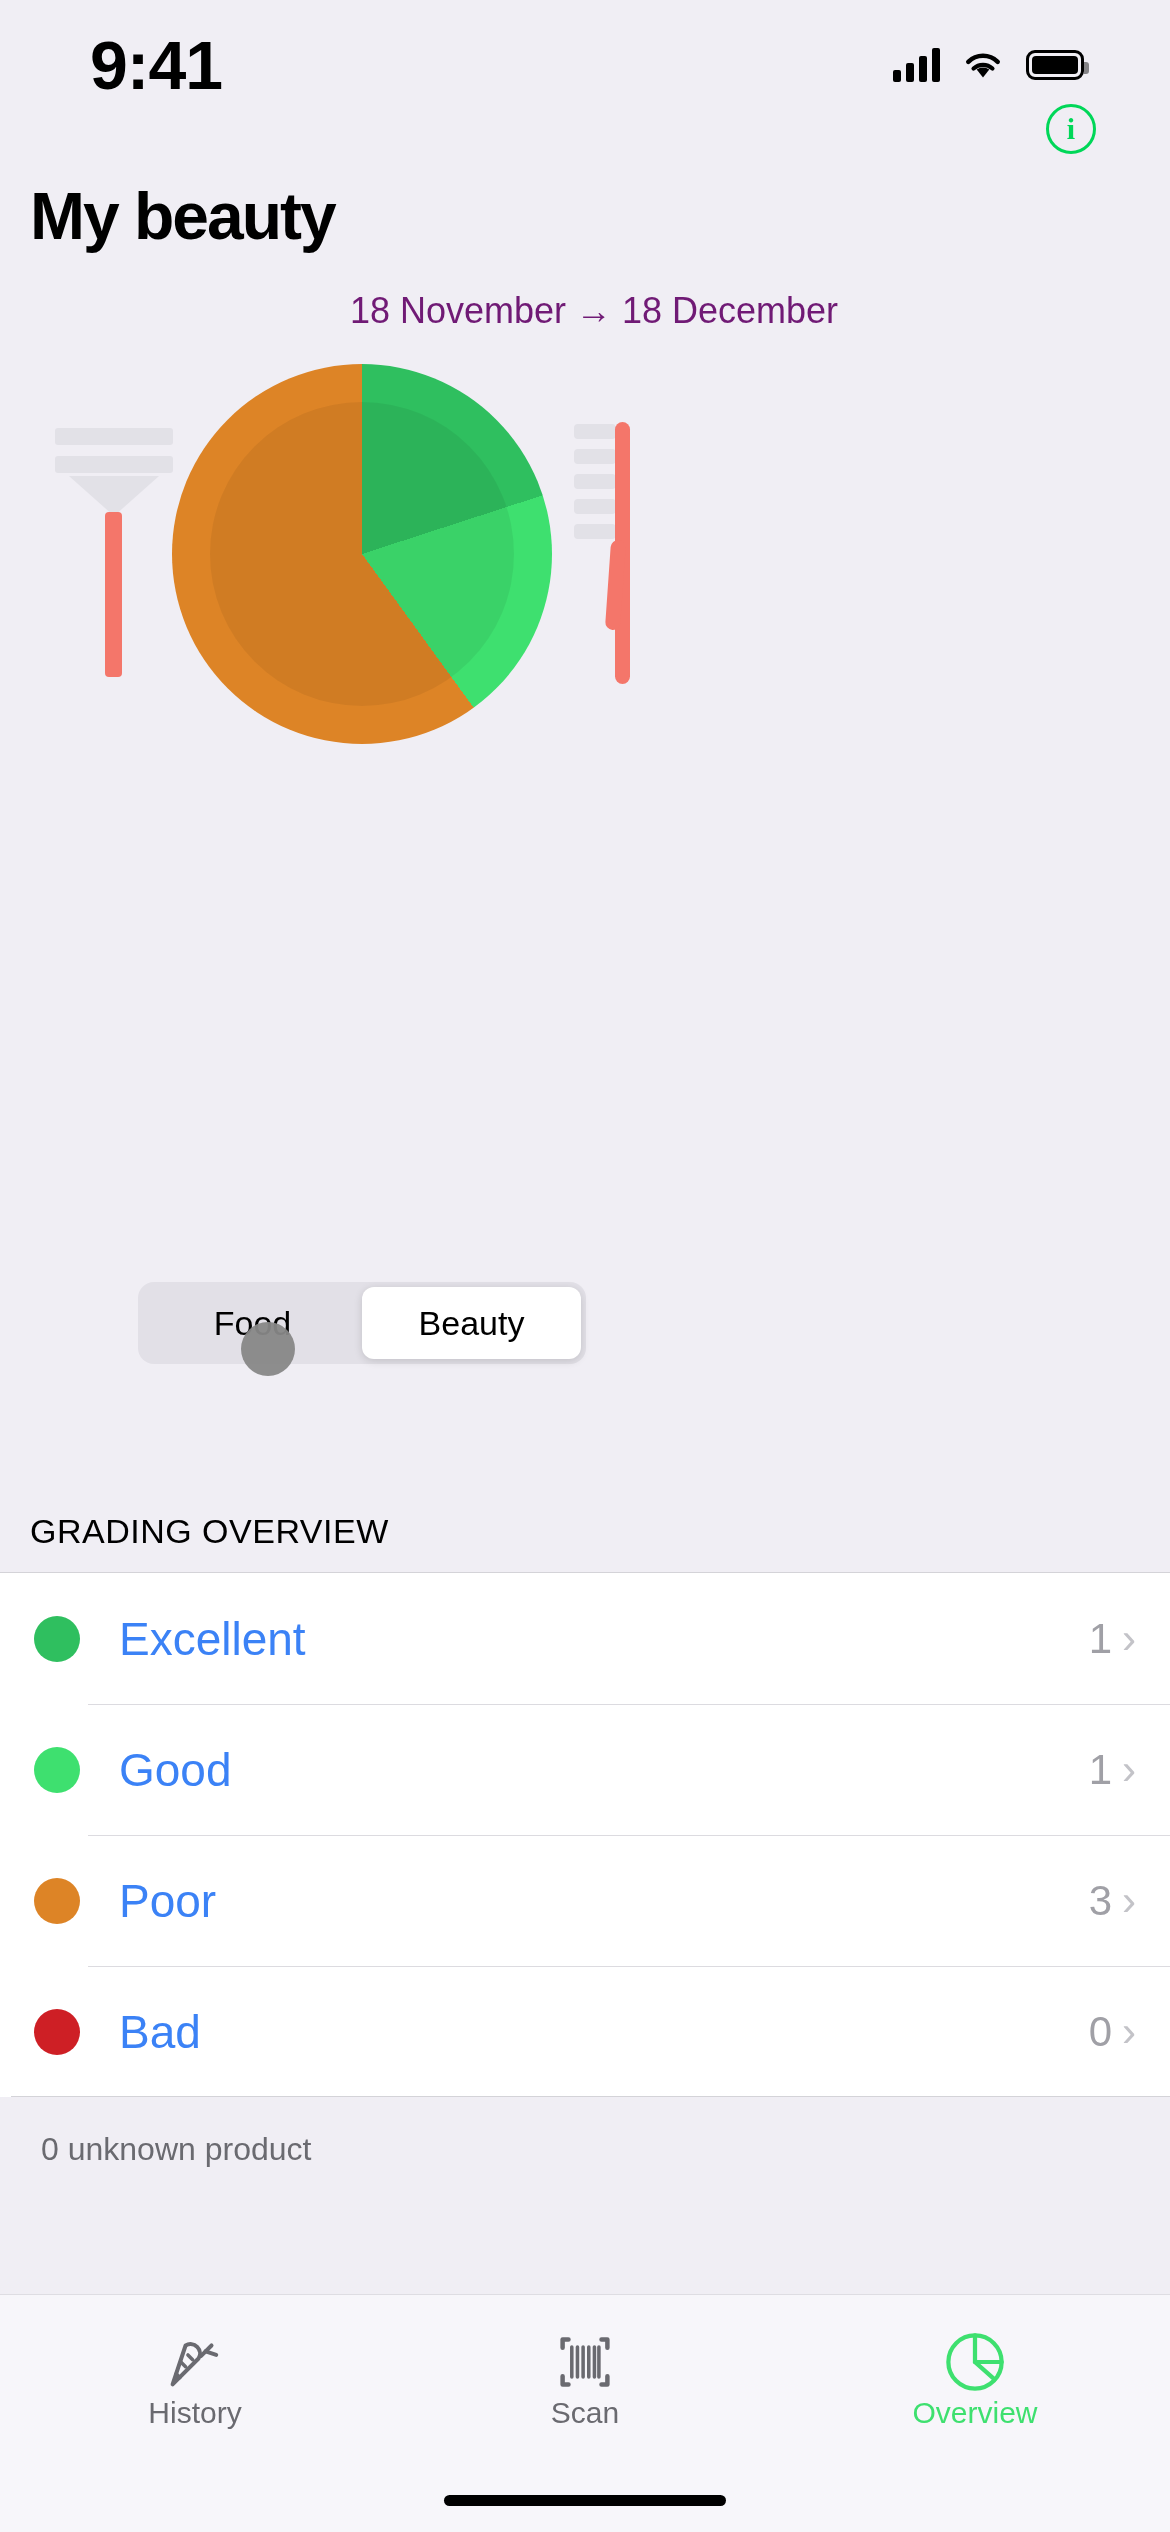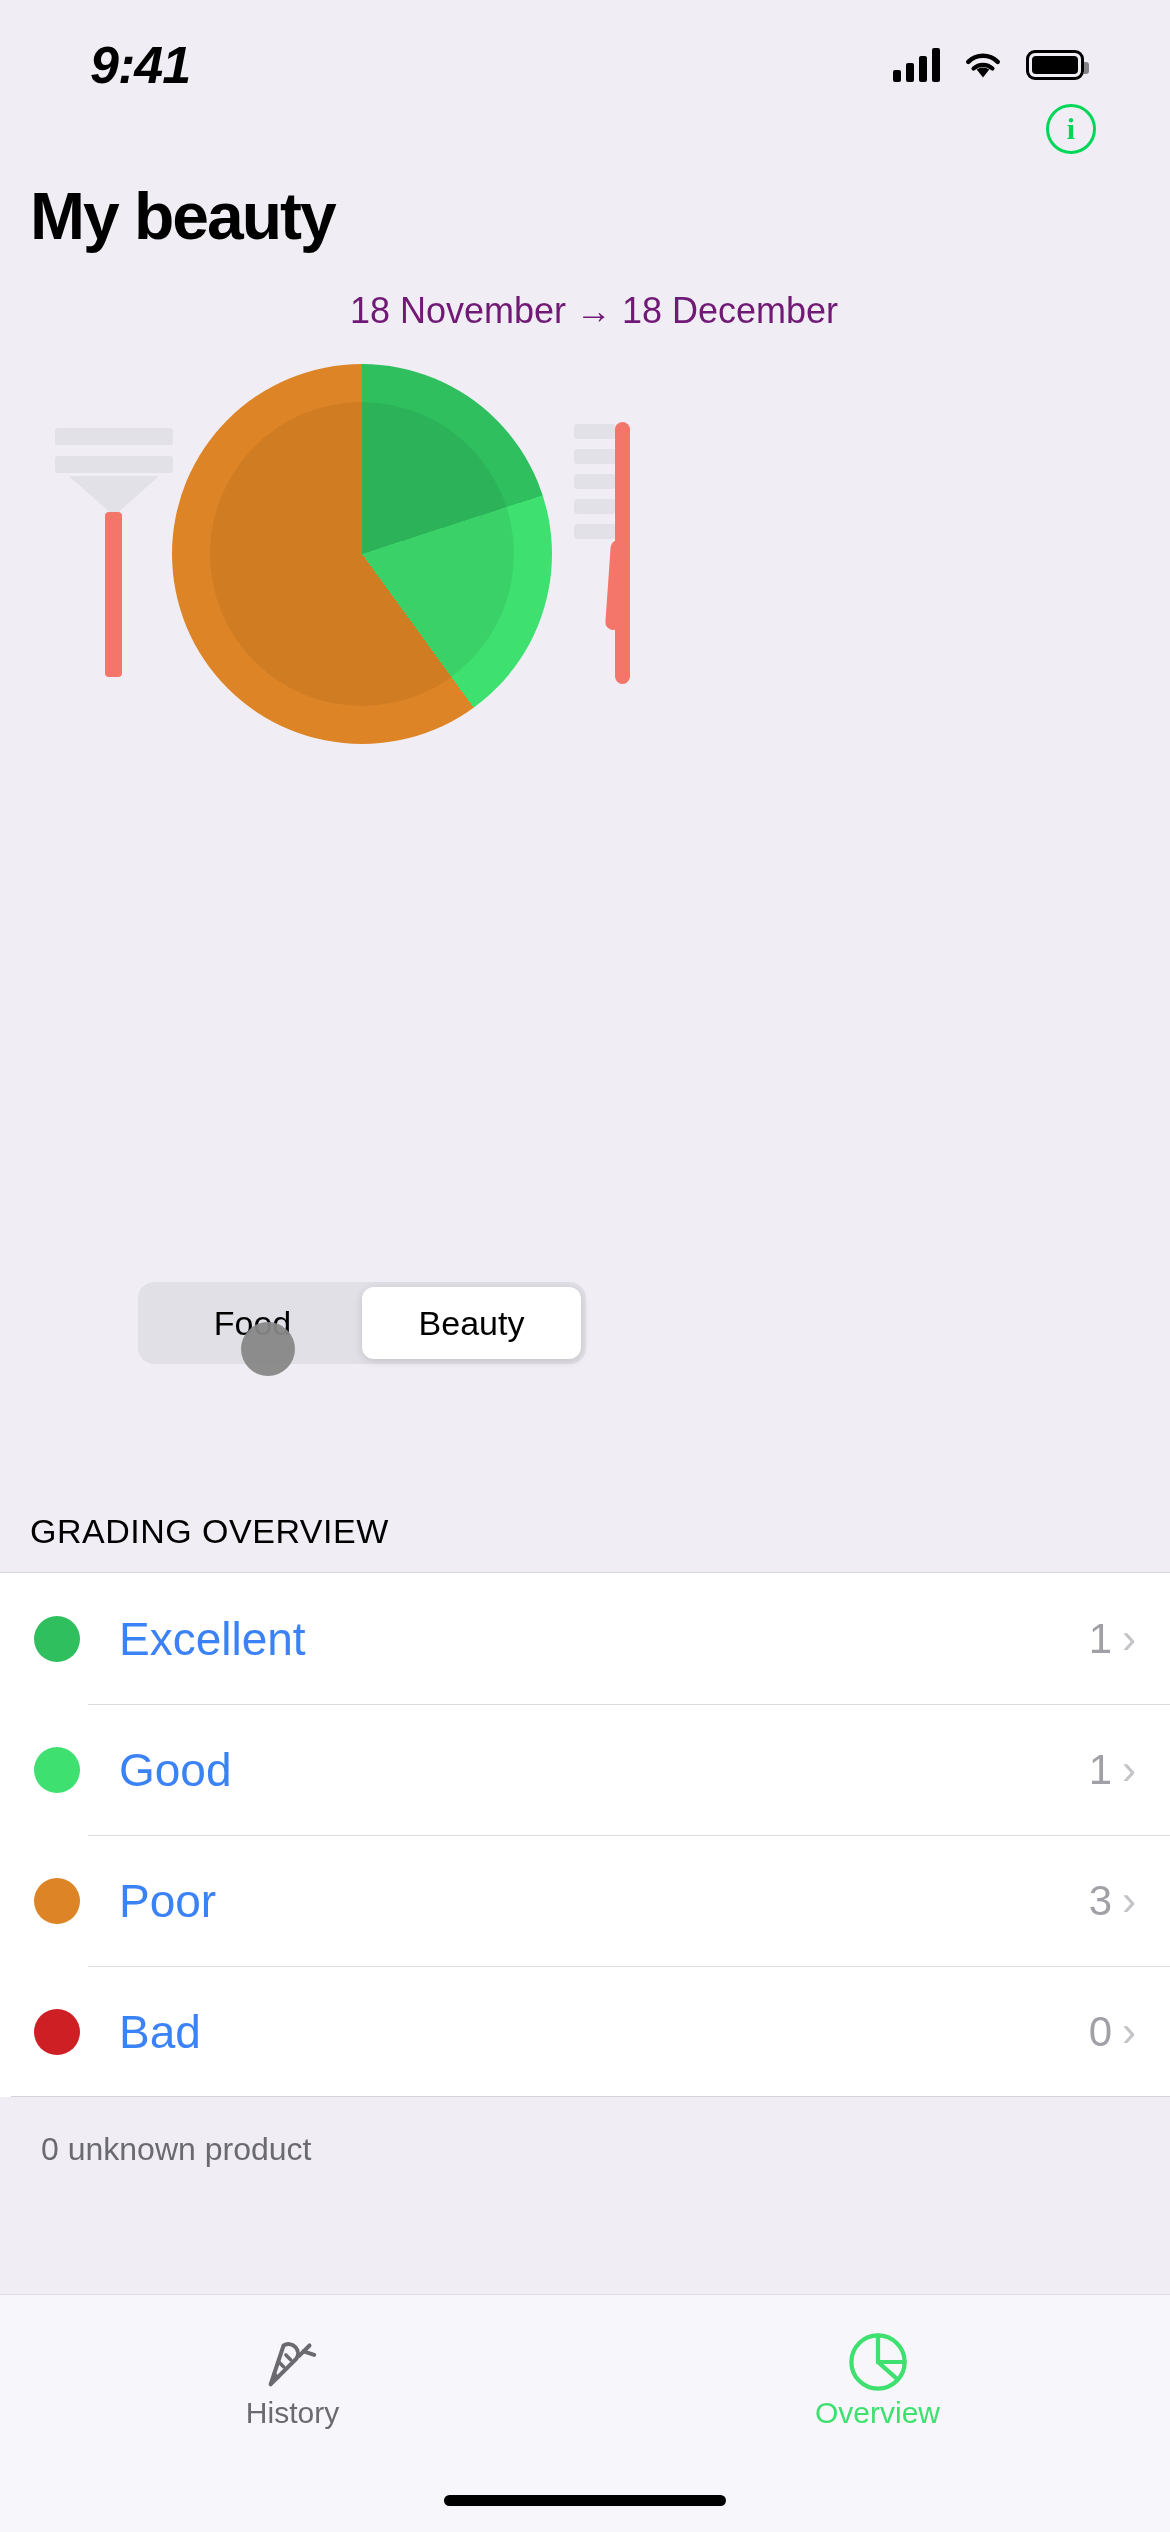--- a/index.html
+++ b/index.html
@@ -11,21 +11,21 @@
     position:relative;
     overflow:hidden;
   }
 
   
   .statusbar {
     position:absolute; top:0; left:0; width:1170px; height:130px;
     display:flex; align-items:center; justify-content:space-between;
     padding:0 86px 0 90px;
   }
-  .status-time { font-size:52px; font-weight:bold; letter-spacing:-1px; color:#000;font-style:italic; }
+  .status-time { font-size:68px; font-weight:bold; letter-spacing:-1px; color:#000; }
   .status-right { display:flex; align-items:center; gap:22px; }
   .signal { display:flex; align-items:flex-end; gap:5px; height:34px; }
   .signal i { display:block; width:8px; background:#000; border-radius:2px; }
   .signal i:nth-child(1){height:12px;}
   .signal i:nth-child(2){height:19px;}
   .signal i:nth-child(3){height:26px;}
   .signal i:nth-child(4){height:34px;}
   .wifi { width:42px; height:32px; }
   .battery {
     width:58px; height:30px; border:3px solid #000; border-radius:9px;
@@ -263,20 +263,34 @@
     <svg width="66" height="66" viewBox="0 0 28 28">
       <path d="M4.5 23.5 L15.5 12.5 a4 4 0 0 0-5.5-5.5 Z" fill="none" stroke="#6a6a70" stroke-width="1.7" stroke-linejoin="round"></path>
       <path d="M16.5 11.5 L21 7" stroke="#6a6a70" stroke-width="1.7" stroke-linecap="round"></path>
       <path d="M18.5 9.5 L23 11" stroke="#6a6a70" stroke-width="1.7" stroke-linecap="round"></path>
       <path d="M8 14 l2 2 M11 11 l2 2 M6 19 l1.6 1.6" stroke="#6a6a70" stroke-width="1.5" stroke-linecap="round"></path>
     </svg>
     <div class="tab-label">History</div>
   </div>
 
 
+  <div class="tab">
+    <svg width="66" height="66" viewBox="0 0 28 28">
+      <path d="M7 4.5 H4.5 V8 M21 4.5 H23.5 V8 M7 23.5 H4.5 V20 M21 23.5 H23.5 V20" fill="none" stroke="#6a6a70" stroke-width="1.9" stroke-linecap="round" stroke-linejoin="round"></path>
+      <g stroke="#6a6a70" stroke-width="1.5" stroke-linecap="round">
+        <path d="M8.4 7.6 V20.4"></path>
+          <path d="M10.8 7.6 V20.4"></path>
+          <path d="M13.2 7.6 V20.4"></path>
+        <path d="M15.6 7.6 V20.4"></path>
+          <path d="M18 7.6 V20.4"></path>
+          <path d="M19.9 7.6 V20.4"></path>
+      </g>
+    </svg>
+    <div class="tab-label">Scan</div>
+  </div>
 
   <div class="tab active">
     <svg width="66" height="66" viewBox="0 0 28 28">
       <circle cx="14" cy="14" r="11.3" fill="none" stroke="#3EE06F" stroke-width="1.8"></circle>
       <path d="M14 2.7 V14 L22.3 21.4" fill="none" stroke="#3EE06F" stroke-width="1.8" stroke-linecap="round"></path>
       <path d="M14 14 L25.3 14" fill="none" stroke="#3EE06F" stroke-width="1.8" stroke-linecap="round"></path>
     </svg>
     <div class="tab-label">Overview</div>
   </div>
 

